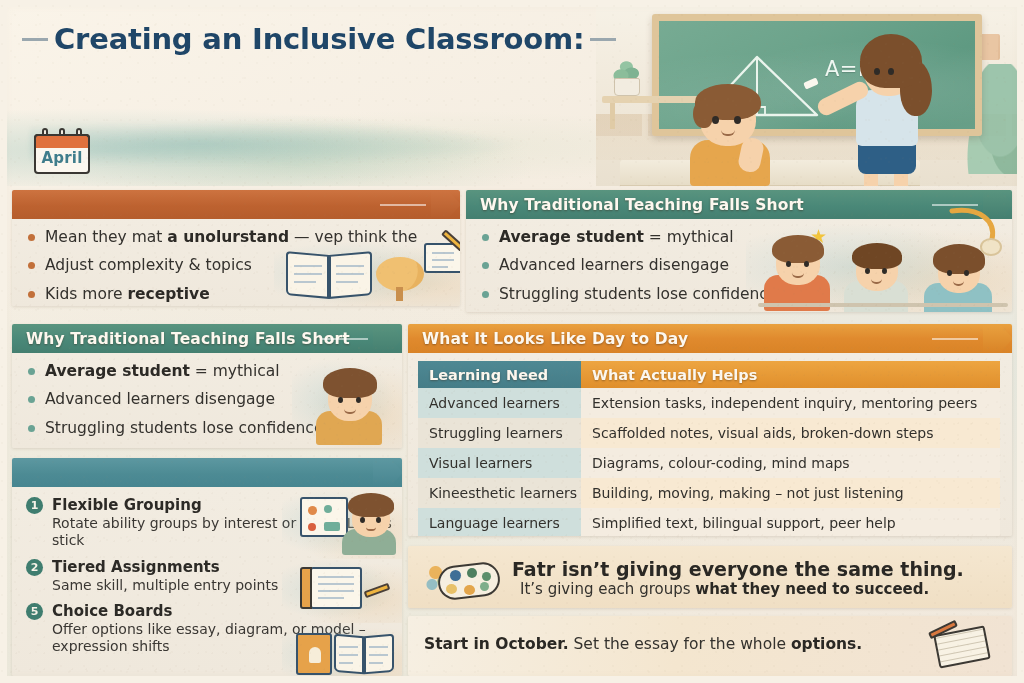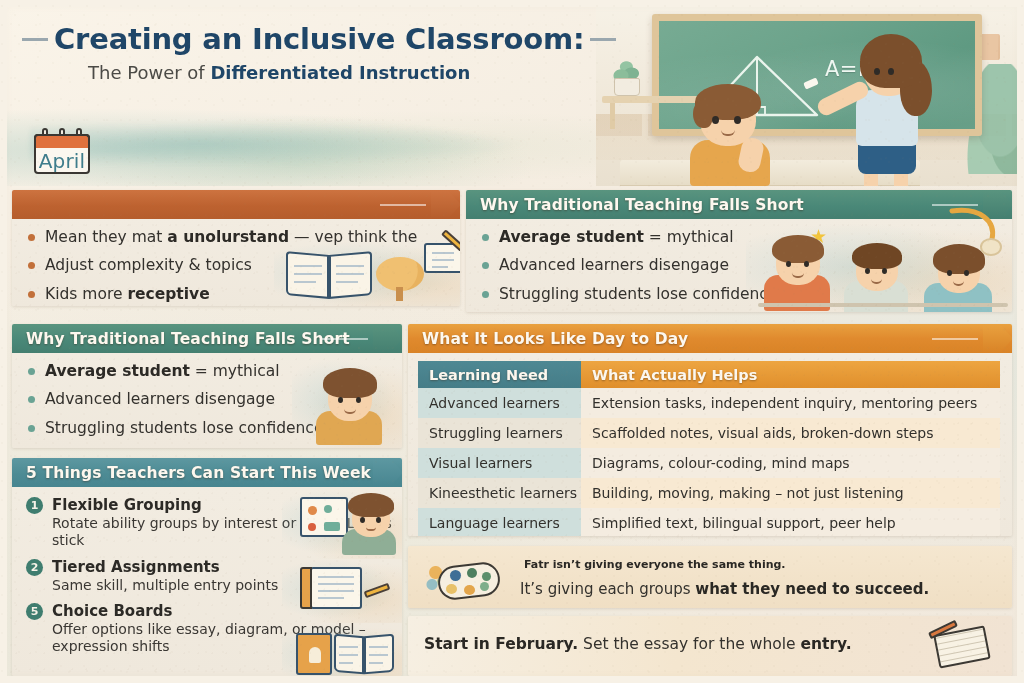--- a/index.html
+++ b/index.html
@@ -152,21 +152,21 @@
   .kidB .legR{ position:absolute; left:64px; top:140px; width:14px; height:18px; background:#f6d2ab; }
   .kidB .armup{ position:absolute; left:-14px; top:60px; width:54px; height:17px; background:#f6d2ab; border-radius:10px; transform:rotate(-26deg); }
   .kidB .chalk{ position:absolute; left:-26px; top:50px; width:14px; height:7px; background:#fbf7ee; border-radius:2px; transform:rotate(-24deg); }
 
   
   .calendar{ position:absolute; left:34px; top:128px; width:56px; height:46px; }
   .cal-body{ position:absolute; left:0; top:6px; width:56px; height:40px; background:#fbf7ef; border:2.5px solid #3a3733; border-radius:4px; }
   .cal-top{ position:absolute; left:0; top:6px; width:56px; height:14px; background:#e0713d; border:2.5px solid #3a3733; border-bottom:none; border-radius:4px 4px 0 0; }
   .cal-ring{ position:absolute; top:0; width:6px; height:13px; background:#f3ece0; border:2.5px solid #3a3733; border-radius:3px; }
   .cal-month{ position:absolute; left:0; top:21px; width:56px; text-align:center;
-    font-size:20px; color:#3f7d8c; font-weight:400; letter-spacing:.2px; }
+    font-size:15px; color:#3f7d8c; font-weight:700; letter-spacing:.2px; }
 
   
   .card{ position:absolute; border-radius:2px; overflow:hidden;
          box-shadow:0 1px 3px rgba(120,100,75,.18); }
   .hdr{
     position:relative; height:29px; display:flex; align-items:center;
     padding-left:14px; color:#fdf8ef; font-size:15.5px; font-weight:700;
     letter-spacing:.15px; text-shadow:0 1px 2px rgba(60,40,25,.45);
   }
   .hdr .tail{
@@ -234,21 +234,21 @@
   .tbl tr.alt td.need{ background:#eae4d7; }
   .tbl td.helps{ background:#f4ece0; }
   .tbl tr.alt td.helps{ background:#f8e9d2; }
 
   
   .quote{
     position:absolute; border-radius:2px; overflow:hidden;
     background:linear-gradient(180deg,#f5e7d0,#f0dfc4);
     box-shadow:0 1px 3px rgba(120,100,75,.18);
   }
-  .quote-l1{ position:absolute; left:116px; top:12px; font-size:11px; font-weight:700; color:#2a2824; }
+  .quote-l1{ position:absolute; left:104px; top:12px; font-size:19px; font-weight:700; color:#2a2824; }
   .quote-l2{ position:absolute; left:112px; top:34px; font-size:15px; color:#33312d; }
   .quote-l2 b{ font-weight:700; color:#2a2824; }
   .palette{ position:absolute; left:18px; top:12px; width:78px; height:44px; }
   .pal-base{ position:absolute; left:12px; top:6px; width:62px; height:34px;
     background:#f6efe0; border:2px solid #3c3934; border-radius:17px; transform:rotate(-7deg); }
   .blob{ position:absolute; border-radius:50%; }
   .splash{ position:absolute; left:0; top:4px; width:24px; height:30px;
     background: radial-gradient(circle at 40% 35%, #e9a741 0 6px, transparent 7px),
                 radial-gradient(circle at 25% 75%, #7fb6c3 0 5px, transparent 6px),
                 radial-gradient(circle at 65% 65%, #9ec288 0 4px, transparent 5px);
@@ -477,21 +477,20 @@
           <div class="e" style="left:28px; top:32px;"></div>
             <div class="e" style="left:46px; top:32px;"></div>
           <div class="m" style="left:34px; top:44px; width:12px; height:5px;"></div>
         </div>
       </div>
     </div>
   </div>
 
   <div class="card" style="left:12px; top:458px; width:390px; height:218px;">
     <div class="hdr hdr-blueteal">
-      <span>5 Things Teachers Can Start This Week</span>
       <span class="tail"></span>
     </div>
     <div class="body">
       <ul class="numlist">
         <li>
           <span class="num">1</span>
           <span class="nl-title">Flexible Grouping</span>
           <span class="nl-desc">Rotate ability groups by interest or draw– Labels stick</span>
         </li>
         <li>
@@ -605,33 +604,30 @@
       <div class="blob" style="left:20px; top:26px; width:11px; height:10px; background:#e8c169;"></div>
       <div class="blob" style="left:38px; top:27px; width:11px; height:10px; background:#e3a64c;"></div>
       <div class="blob" style="left:54px; top:24px; width:9px;  height:9px;  background:#7fae8b;"></div>
     </div>
     <div class="quote-l1">Fatr isn’t giving everyone the same thing.</div>
     <div class="quote-l2"><span>It’s giving each groups </span><b>what they need to succeed.</b></div>
   </div>
 
   <div class="footer" style="left:408px; top:616px; width:604px; height:60px;">
     <div class="footer-text">
-      <b>Start in February.</b><span> Set the essay for the whole </span><b>entry.</b>
+      <b>Start in October.</b><span> Set the essay for the whole </span><b>options.</b>
     </div>
     <div class="note-ico">
       <div class="note-pg"></div>
       <div class="note-pen"></div>
     </div>
   </div>
 
   <div style="position:absolute; left:0; top:22px; width:640px;">
     <div style="display:flex; align-items:center; gap:6px; padding-left:22px;">
       <span style="display:block; width:26px; height:3px; background:#9aa7ae;"></span>
       <h1 style="font-size:29px; font-weight:700; color:#1f4668; letter-spacing:-.2px; white-space:nowrap;">Creating an Inclusive Classroom:</h1>
       <span style="display:block; width:26px; height:3px; background:#9aa7ae;"></span>
     </div>
-    <div style="padding-left:88px; margin-top:6px; font-size:18px; color:#4b4a46;">
-      <span>The Power of </span><b style="color:#1f4668; font-weight:700;">Differentiated Instruction</b>
-    </div>
   </div>
 
   <div class="edge-frame"></div>
 </div>
 
 </body></html>

